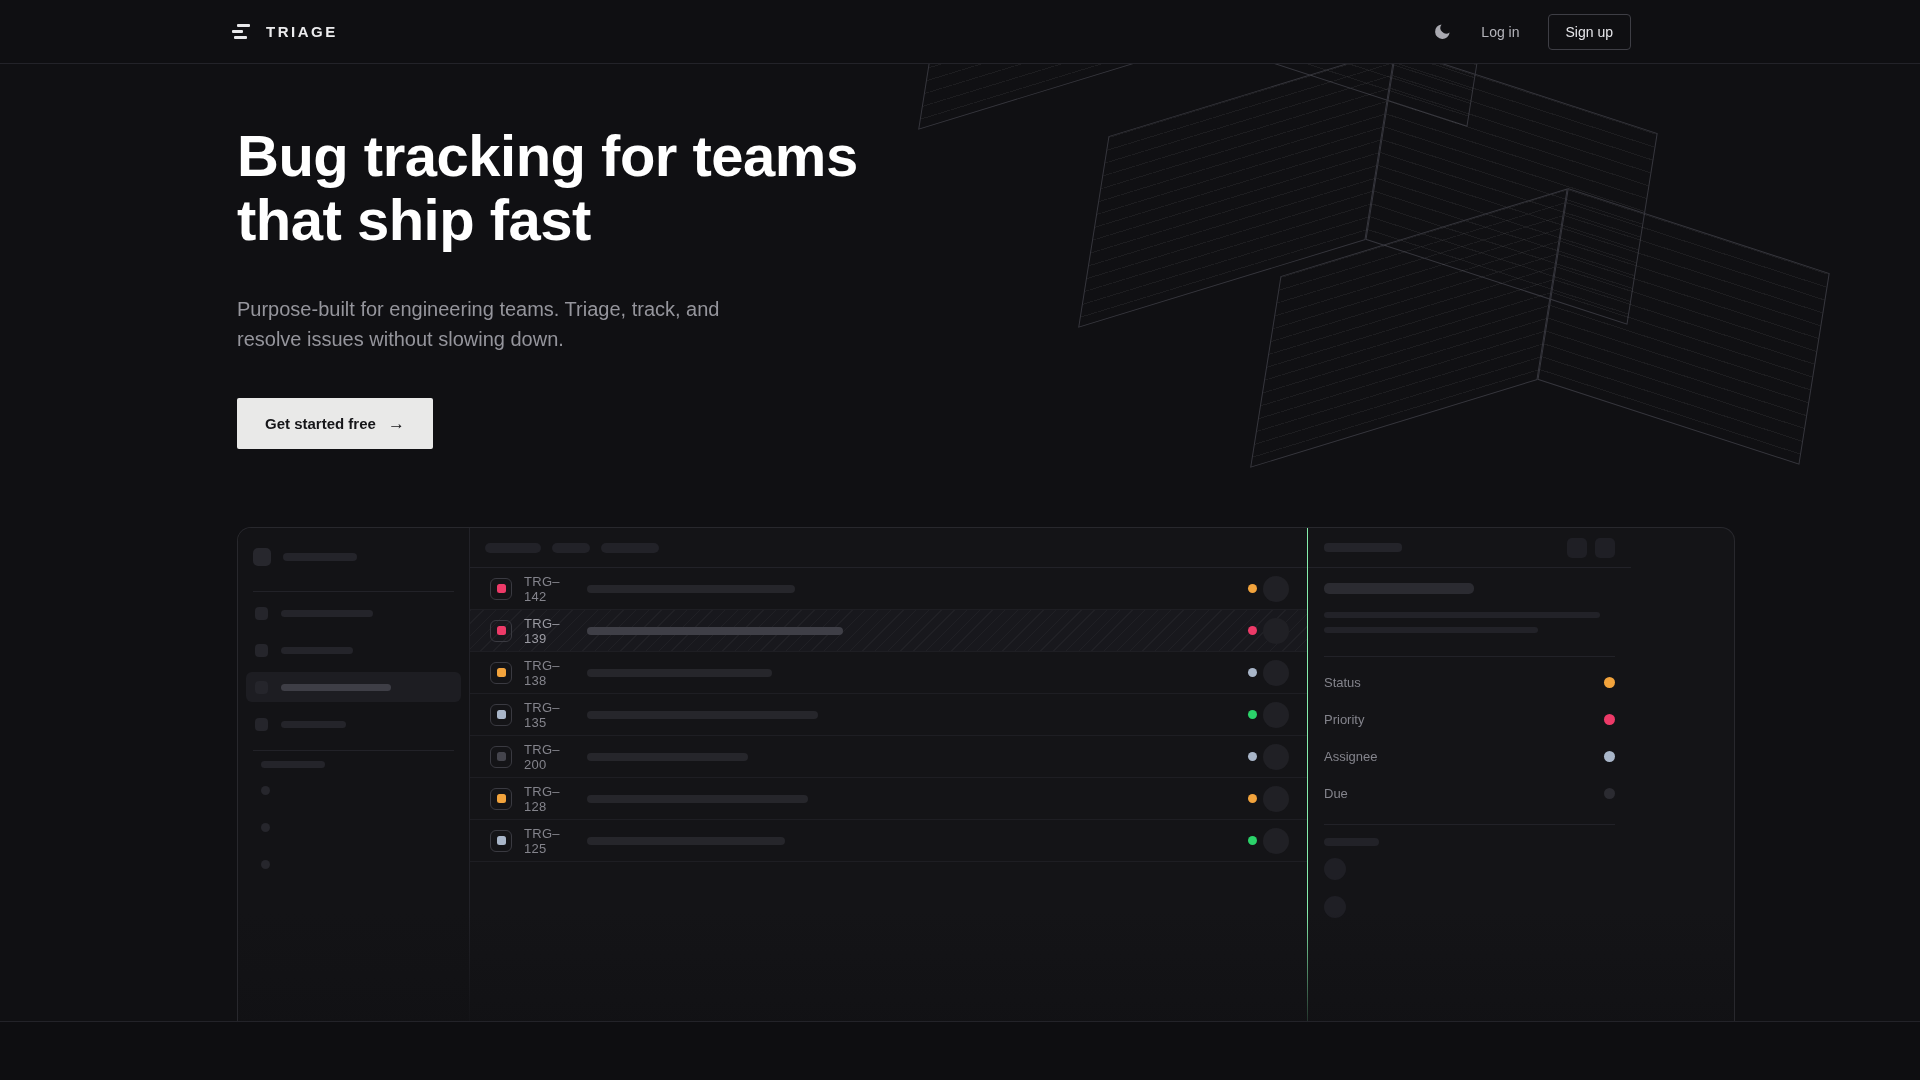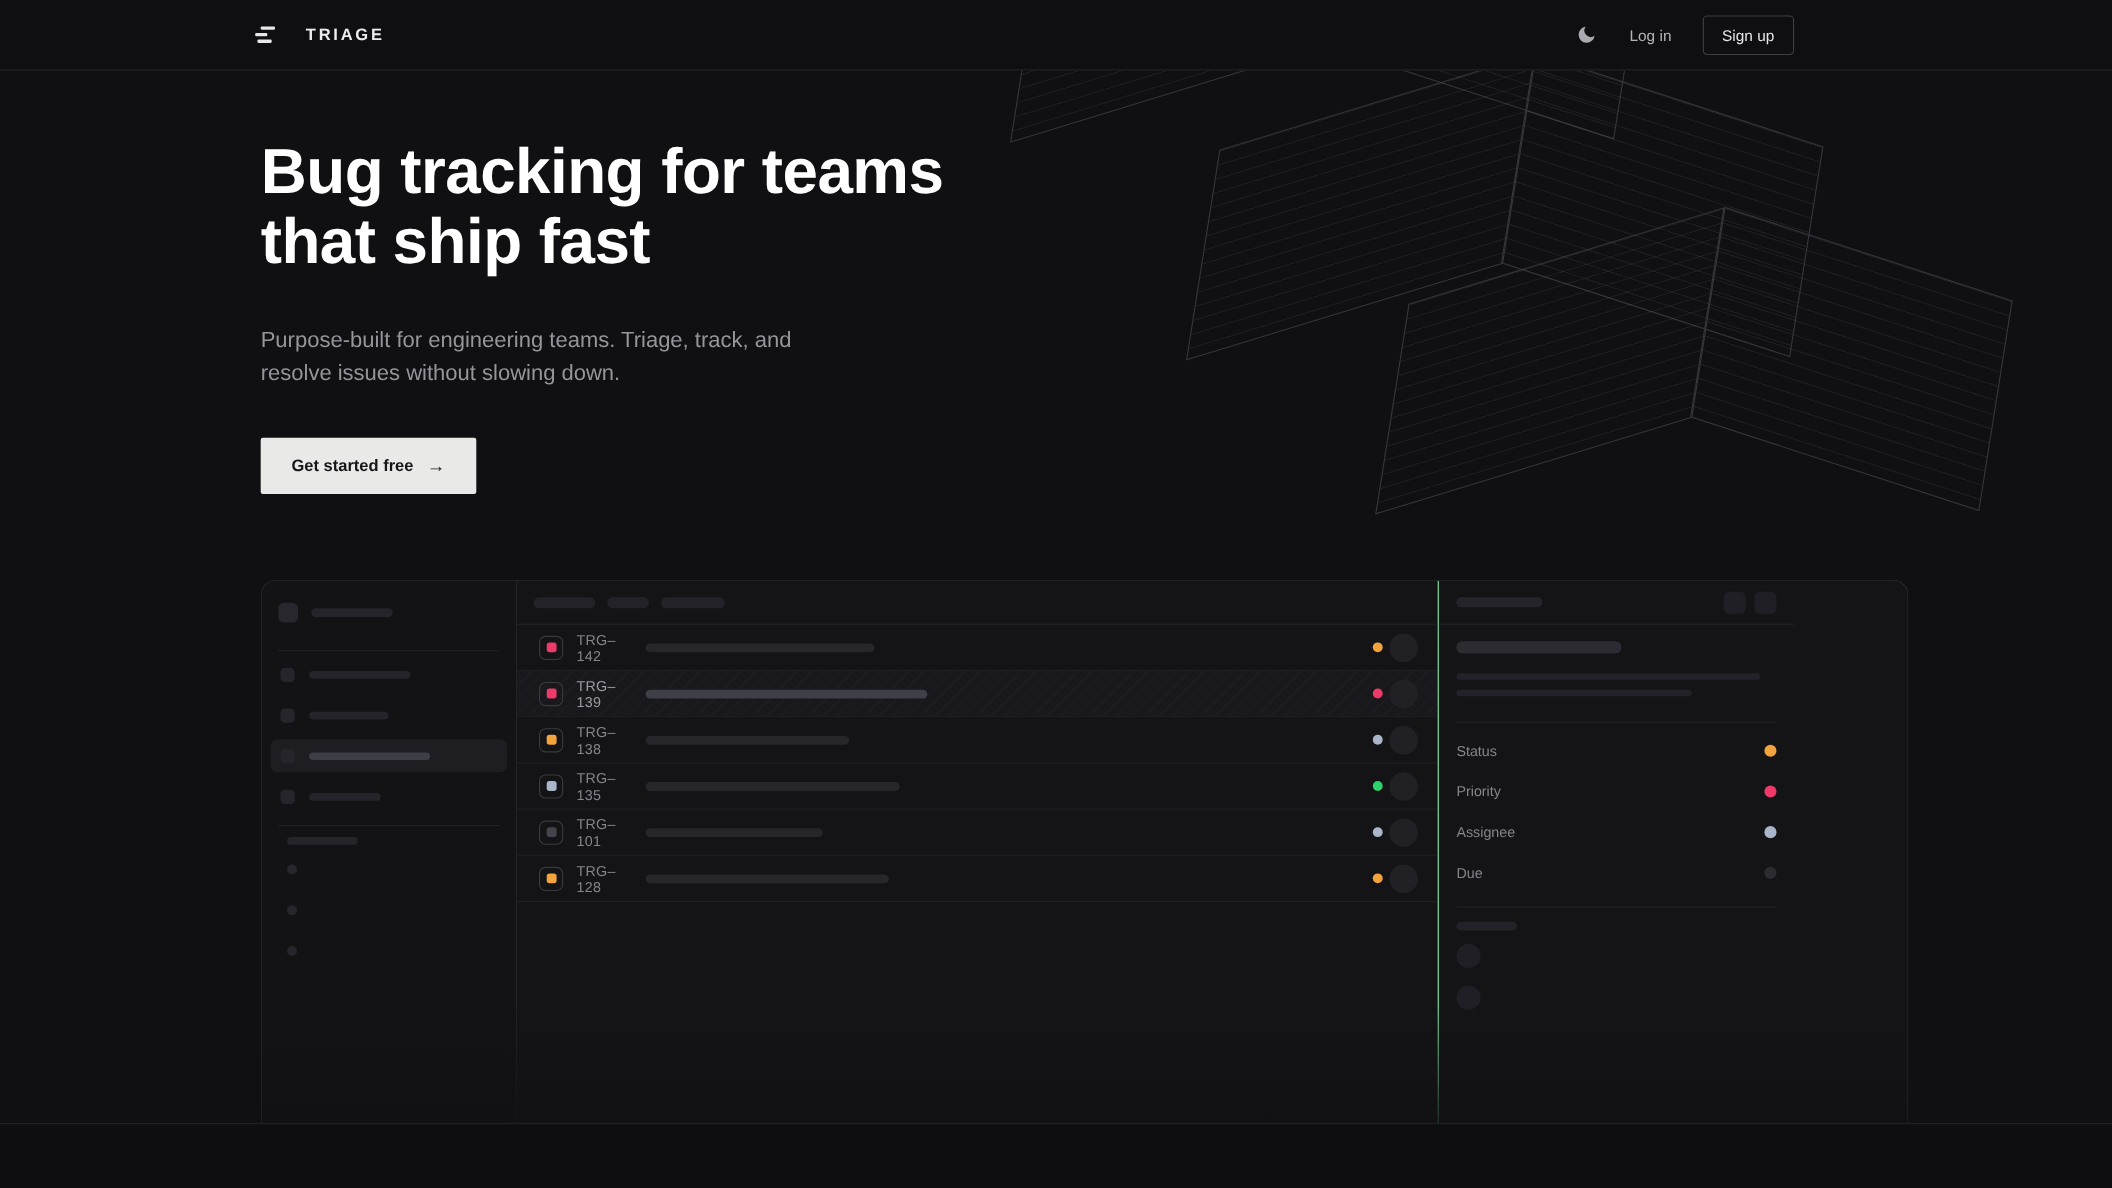--- a/index.html
+++ b/index.html
@@ -13,21 +13,21 @@
 
   
   .nav {
     position:absolute; left:0; top:0; width:1920px; height:64px;
     background:#0f0f12;
     border-bottom:1px solid #232329;
     display:flex; align-items:center; justify-content:space-between;
     padding:0 289px 0 232px;
     z-index:30;
   }
-  .nav-left { display:flex; align-items:center; gap:28px; }
+  .nav-left { display:flex; align-items:center; gap:16px; }
   .logo-icon { width:18px; height:15px; display:flex; flex-direction:column; justify-content:space-between; }
   .logo-icon span { display:block; height:3px; border-radius:1px; background:#e8e8ea; }
   .logo-icon span:nth-child(1){ width:13px; margin-left:5px; }
   .logo-icon span:nth-child(2){ width:11px; margin-left:0; }
   .logo-icon span:nth-child(3){ width:13px; margin-left:2px; }
   .brand { font-size:15px; font-weight:bold; letter-spacing:2.5px; color:#ececee; }
   .nav-right { display:flex; align-items:center; gap:28px; }
   .moon-btn { width:22px; height:22px; display:flex; align-items:center; justify-content:center; cursor:pointer; background:none; border:none; }
   .login { font-size:14px; color:#b4b4bb; cursor:pointer; background:none; border:none; font-family:inherit; }
   .signup {
@@ -276,31 +276,41 @@
         <div class="issue-id">TRG–135</div>
         <div class="issue-bar"></div>
           <div class="issue-spacer"></div>
         <div class="status-dot"></div>
         <div class="issue-avatar"></div>
       </div>
       <div class="issue-row" style="--icon: #44444c; --dot: #a9b6c9; --bw: 161px;">
         <div class="issue-ico">
             <i></i>
           </div>
-        <div class="issue-id">TRG–101</div>
+        <div class="issue-id">TRG–200</div>
         <div class="issue-bar"></div>
           <div class="issue-spacer"></div>
         <div class="status-dot"></div>
         <div class="issue-avatar"></div>
       </div>
       <div class="issue-row" style="--icon: #f2a33c; --dot: #f2a33c; --bw: 221px;">
         <div class="issue-ico">
             <i></i>
           </div>
         <div class="issue-id">TRG–128</div>
+        <div class="issue-bar"></div>
+          <div class="issue-spacer"></div>
+        <div class="status-dot"></div>
+        <div class="issue-avatar"></div>
+      </div>
+      <div class="issue-row" style="--icon: #a9b6c9; --dot: #2bd36a; --bw: 198px;">
+        <div class="issue-ico">
+            <i></i>
+          </div>
+        <div class="issue-id">TRG–125</div>
         <div class="issue-bar"></div>
           <div class="issue-spacer"></div>
         <div class="status-dot"></div>
         <div class="issue-avatar"></div>
       </div>
     </div>
 
     <div class="col-detail">
       <div class="detail-head">
         <div class="skel"></div>

